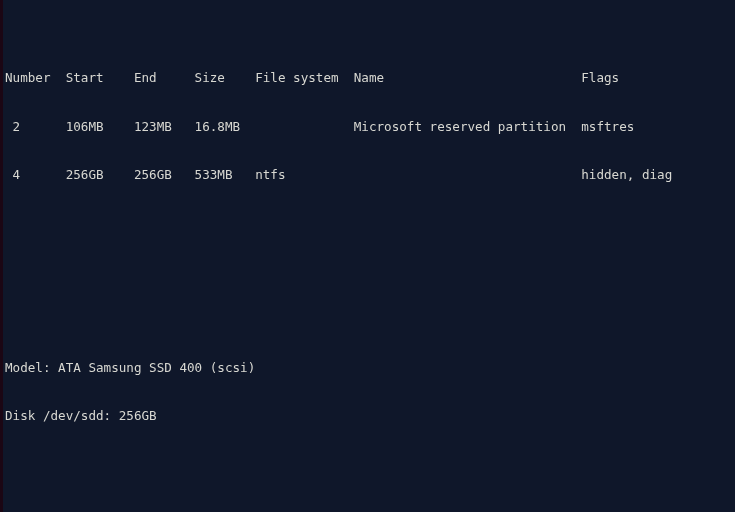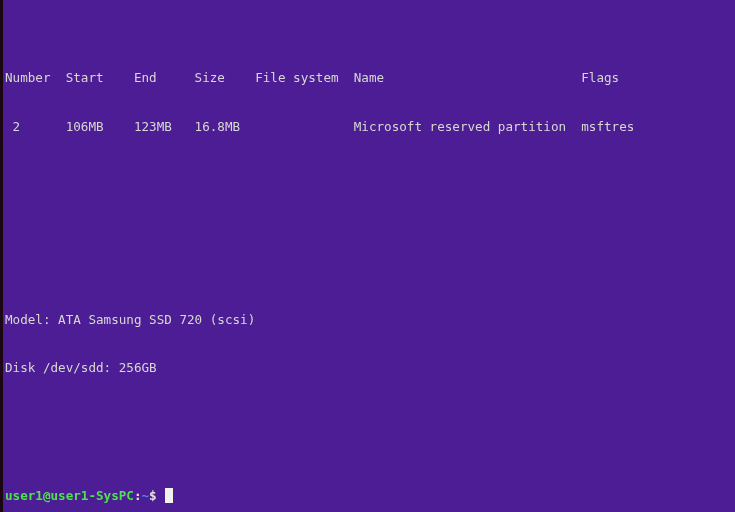--- a/index.html
+++ b/index.html
@@ -4,21 +4,21 @@
 <style>
   html, body {
     margin: 0;
     padding: 0;
     background: #2c0a21;
   }
   #terminal {
     position: relative;
     width: 735px;
     height: 512px;
-    background: #4c1d95;
+    background: #0f172a;
     overflow: hidden;
     font-family: "DejaVu Sans Mono", "Liberation Mono", monospace;
     font-size: 12.6px;
     line-height: 16.1px;
     color: #d8d8d2;
     -webkit-font-smoothing: none;
   }
   
   #left-edge {
     position: absolute;
@@ -68,26 +68,27 @@
 
 <div id="terminal">
 
   <div id="left-edge"></div>
 
   <div id="screen">
 
     
     <div class="line">Number  Start    End     Size    File system  Name                          Flags</div>
     <div class="line"> 2      106MB    123MB   16.8MB               Microsoft reserved partition  msftres</div>
+    <div class="line"> 4      256GB    256GB   533MB   ntfs                                       hidden, diag</div>
 
     <div class="blank"></div>
     <div class="blank"></div>
 
     
-    <div class="line">Model: ATA Samsung SSD 720 (scsi)</div>
+    <div class="line">Model: ATA Samsung SSD 400 (scsi)</div>
     <div class="line">Disk /dev/sdd: 256GB</div>
     
     
     
 
     
 
     
     
     
@@ -104,15 +105,14 @@
 
     
 
     
     
     
     
 
   </div>
 
-  <div id="prompt-line"><span class="c-green">user1@user1-SysPC</span><span class="c-white">:</span><span class="c-blue">~</span><span class="c-white">$</span><span id="cursor"></span></div>
 
 </div>
 
 </body></html>

